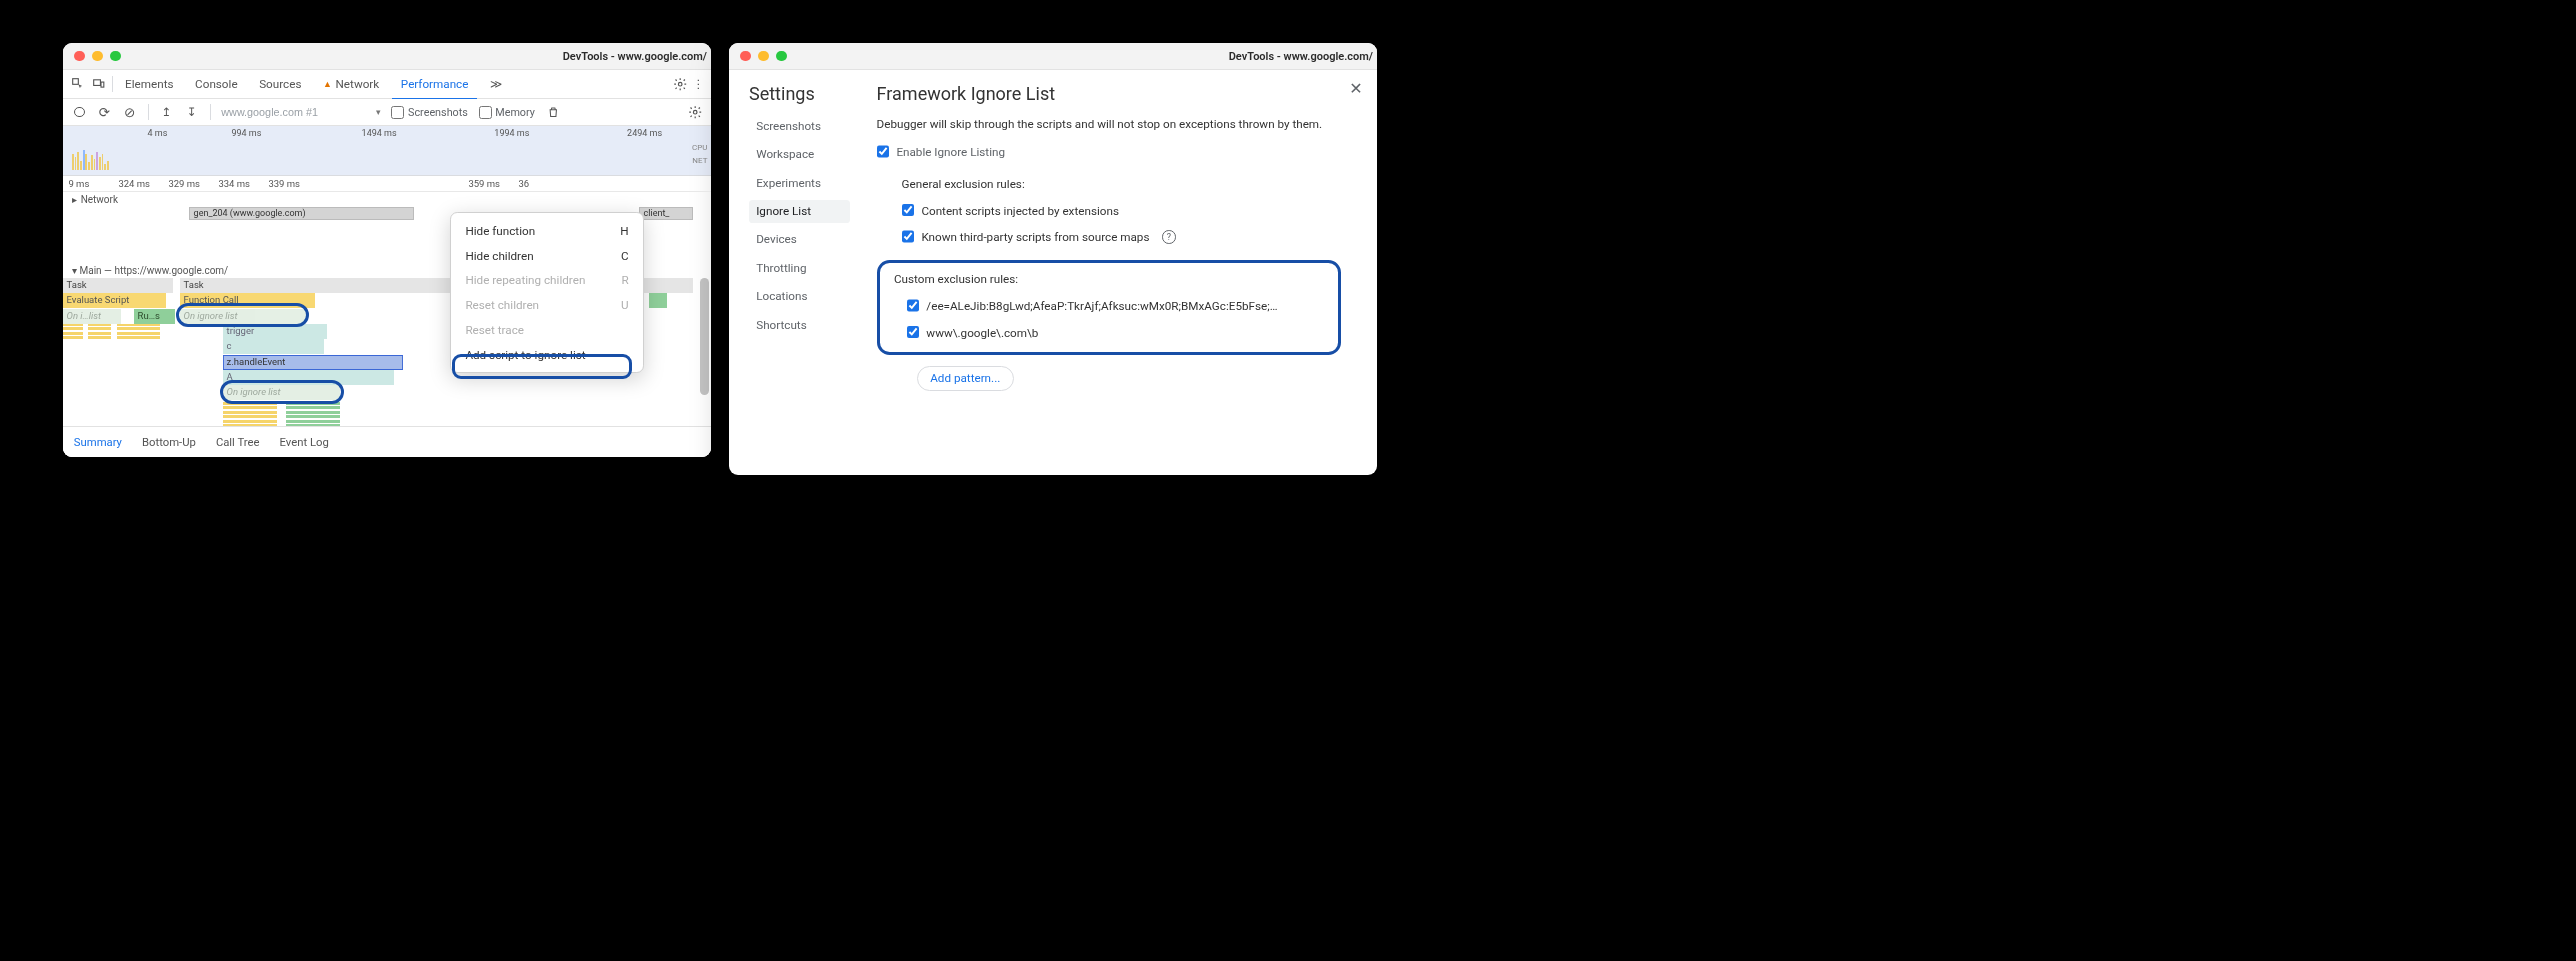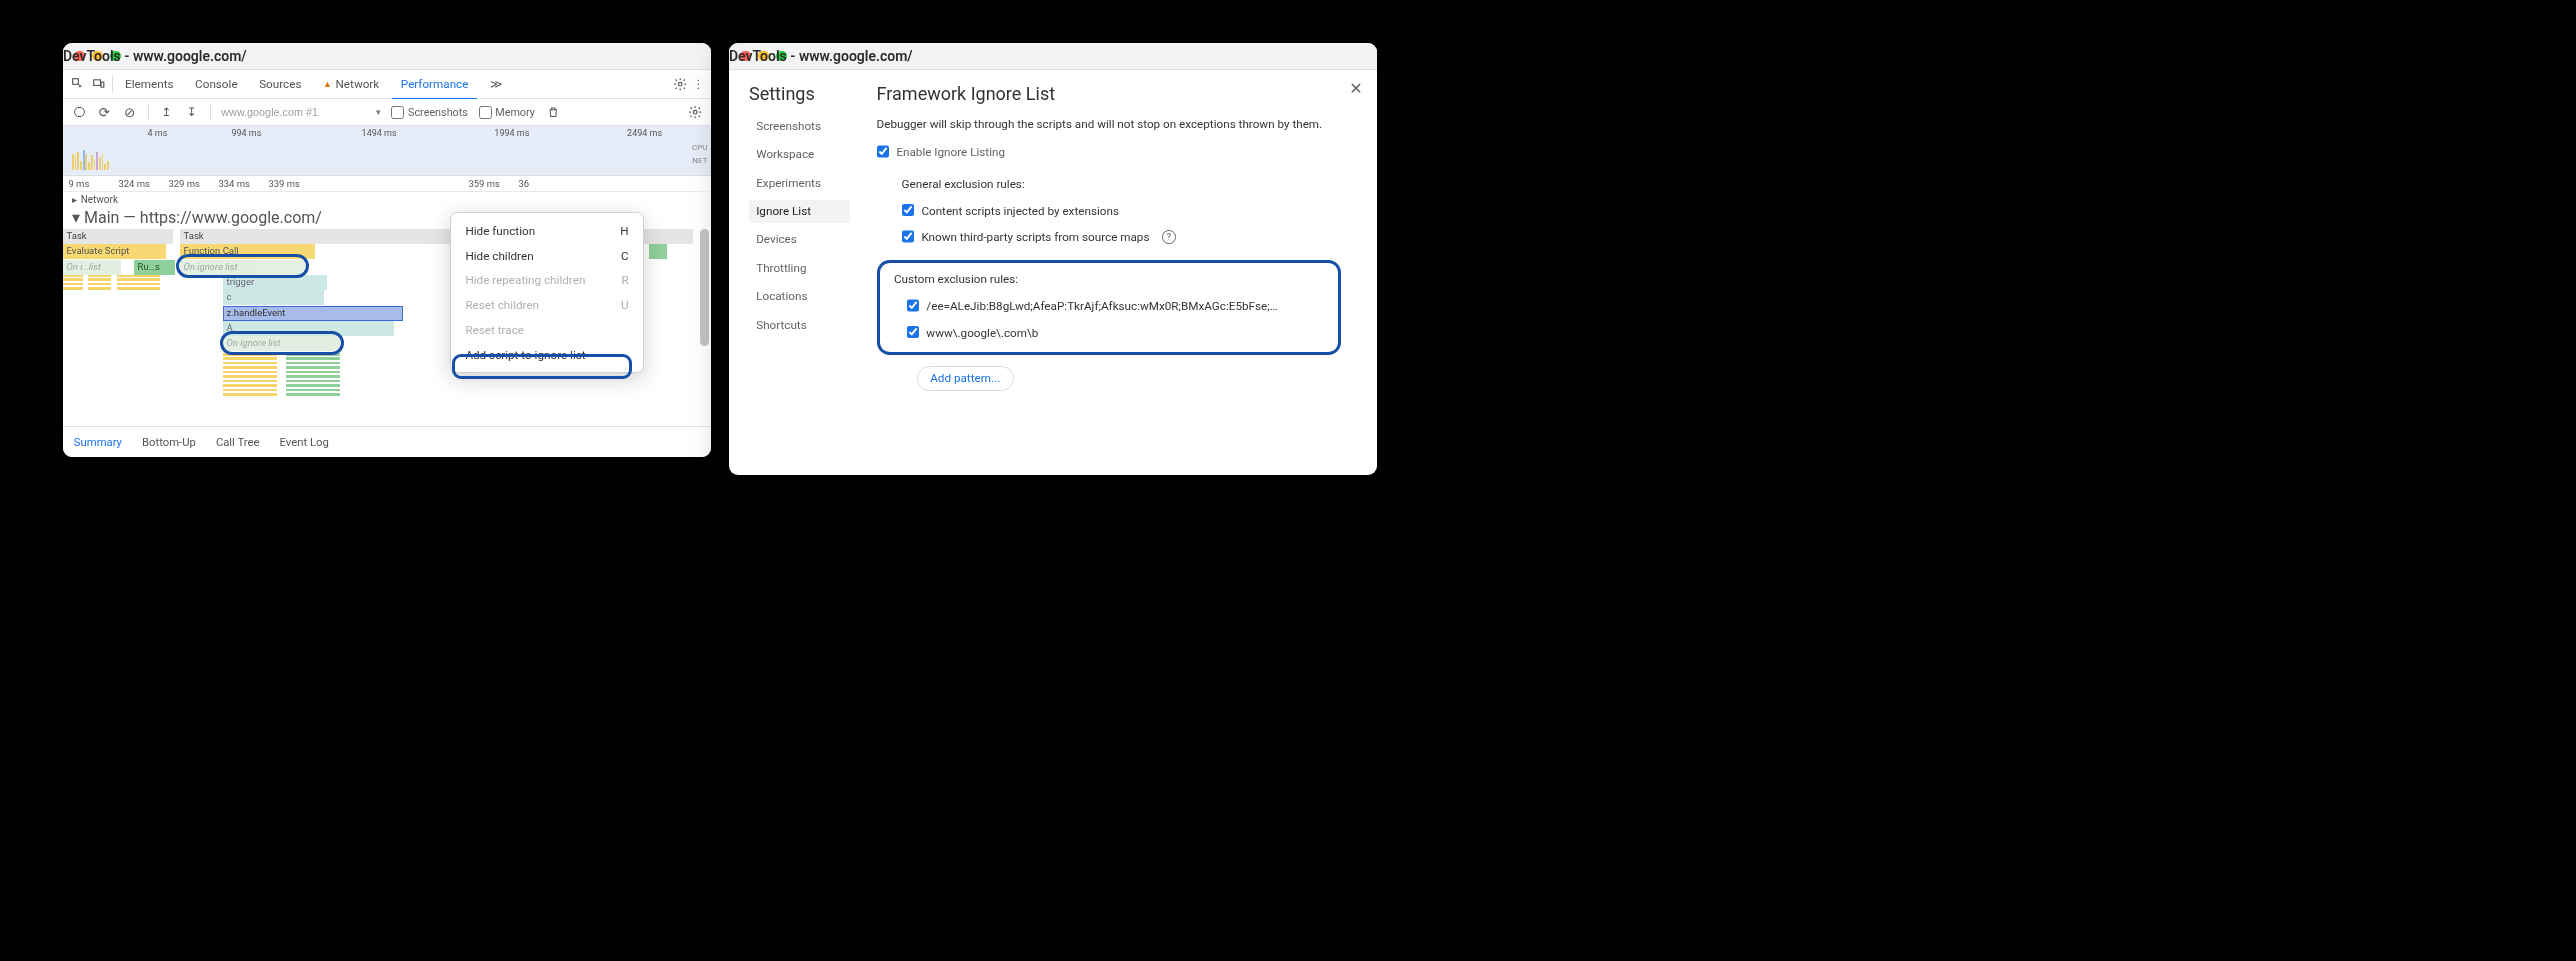--- a/index.html
+++ b/index.html
@@ -33,23 +33,23 @@
   position: relative;
 }
 .traffic { display: flex; gap: 7.2px; }
 .traffic span { width: 10.8px; height: 10.8px; border-radius: 50%; display: block; }
 .tl-red { background: #ff5f57; }
 .tl-yellow { background: #febc2e; }
 .tl-green { background: #28c840; }
 .titletext {
   position: absolute;
   left: 0; right: 4px;
-  text-align: left;
+  text-align: right;
   font-weight: 600;
-  font-size: 14px;
+  font-size: 11px;
   color: #2b2b2b;
 }
 
 
 .tabs {
   height: 29px;
   display: flex;
   align-items: center;
   border-bottom: 0.9px solid #e2e2e2;
   padding: 0 5.4px;
@@ -165,21 +165,21 @@
   background: #fff;
 }
 .netbar {
   position:absolute; top:0.9px; height:12.6px;
   background:#d4d4d4; border:0.9px solid #bbb;
   font-size:9px; padding:0 3.6px; overflow:hidden;
   white-space:nowrap;
 }
 
 
-.main-header { font-size:16px; padding:1.8px 9px; background:#fff; color:#555;}
+.main-header { font-size:10px; padding:1.8px 9px; background:#fff; color:#555;margin-top:41px;}
 .flame { position:relative; height:189px; overflow:hidden; background:#fff; }
 .frow { position:absolute; left:0; right:0; height:15.3px; }
 .fblk {
   position:absolute; top:0; height:14.4px;
   font-size:9.5px; line-height:14.4px;
   padding:0 3.6px;
   overflow:hidden;
   white-space:nowrap;
   text-overflow: ellipsis;
 }
@@ -411,20 +411,24 @@
       <span> </span>
     <span> </span>
       <span> </span>
     <span>359 ms</span>
       <span>36</span>
   </div>
   <div class="track-header">
     <span>▸</span>
     <span>Network</span>
   </div>
+  <div class="track-row">
+    <div class="netbar" style="left:126px;width:225px">gen_204 (www.google.com)</div>
+    <div class="netbar" style="left:576px;width:54px">client_</div>
+  </div>
   <div class="main-header">
     <span>▾</span>
     <span>Main — https://www.google.com/</span>
   </div>
 
   <div class="flame">
     <div class="scroll-thumb"></div>
 
     <div class="frow" style="top:0">
       <div class="fblk c-task" style="left:0;width:110px">Task</div>

